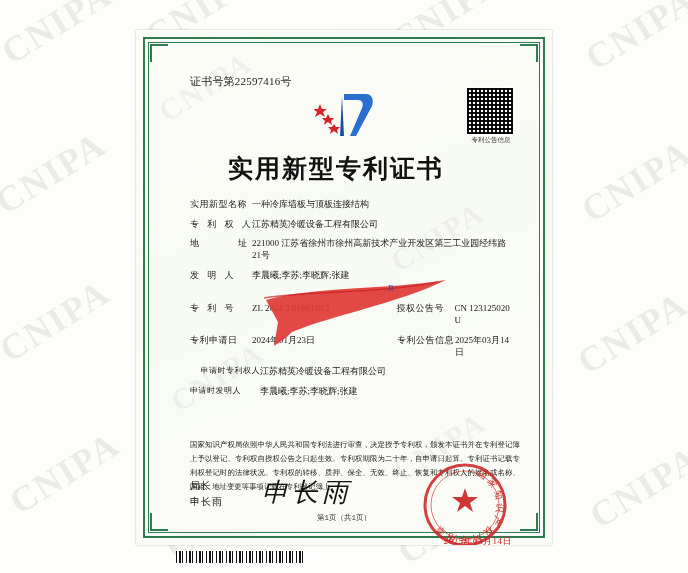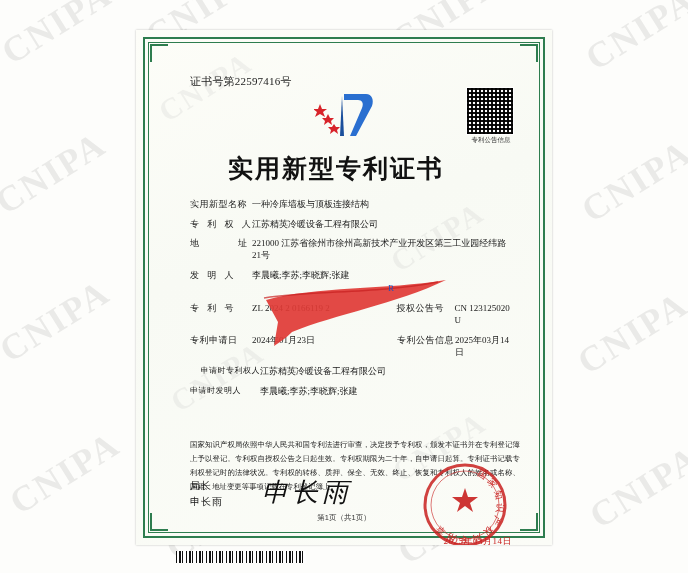--- a/index.html
+++ b/index.html
@@ -207,21 +207,21 @@
     font-family: "Liberation Serif", serif;
     font-size: 9px;
     color: #c8201f;
     letter-spacing: .5px;
   }
 
   #page-num {
     position: absolute;
     left: 0; right: 0; bottom: 22px;
     text-align: center;
-    font-family: Liberation Sans, sans-serif;
+    font-family: Liberation Mono, monospace;
     font-size: 7.5px;
     color: #333;
   }
 
   
   #barcode {
     position: absolute;
     left: 176px; top: 551px;
     width: 130px; height: 16px;
   }

